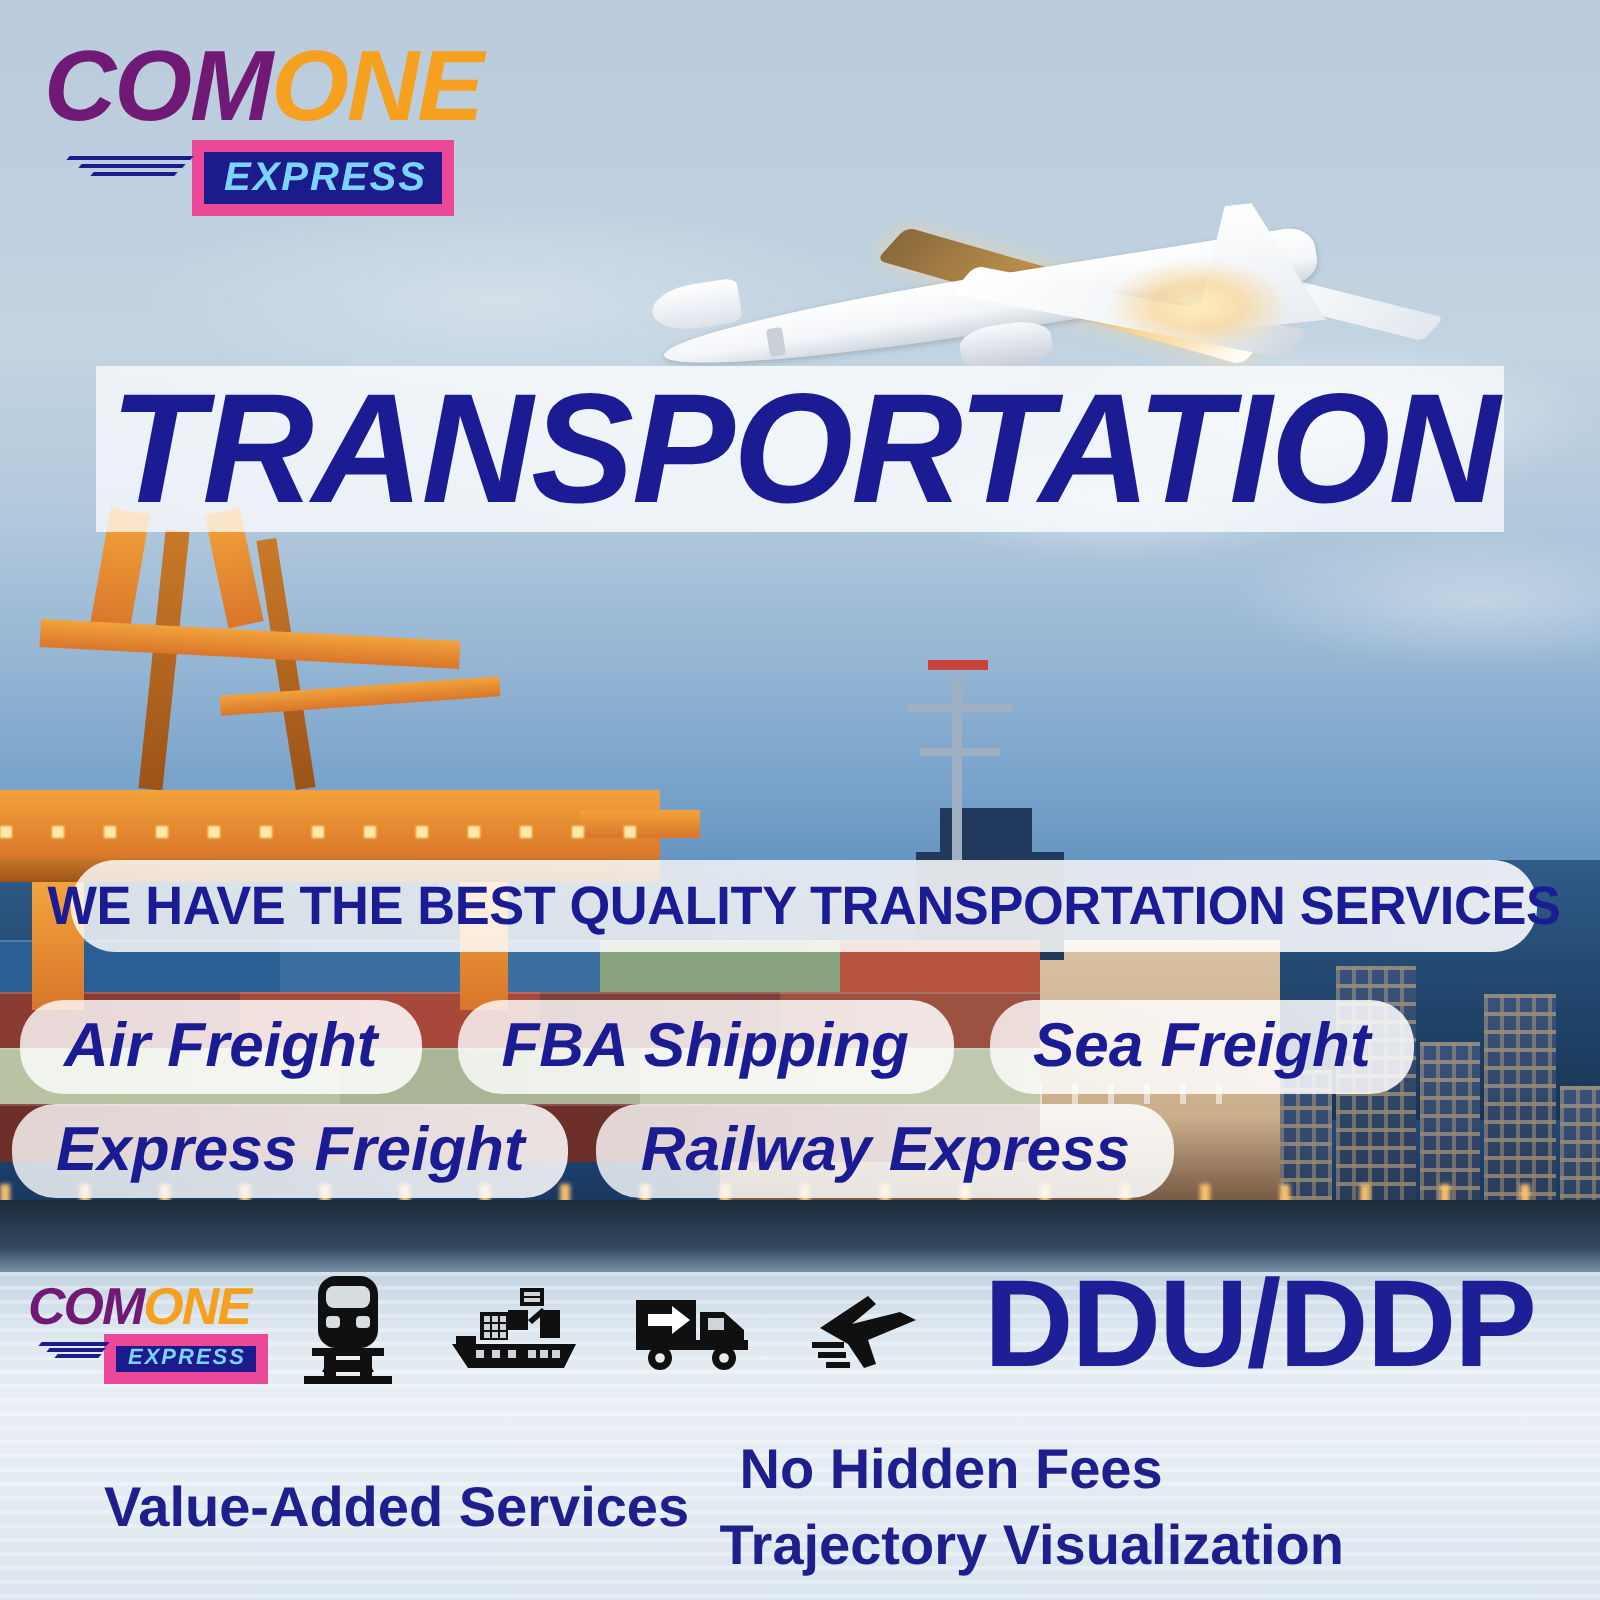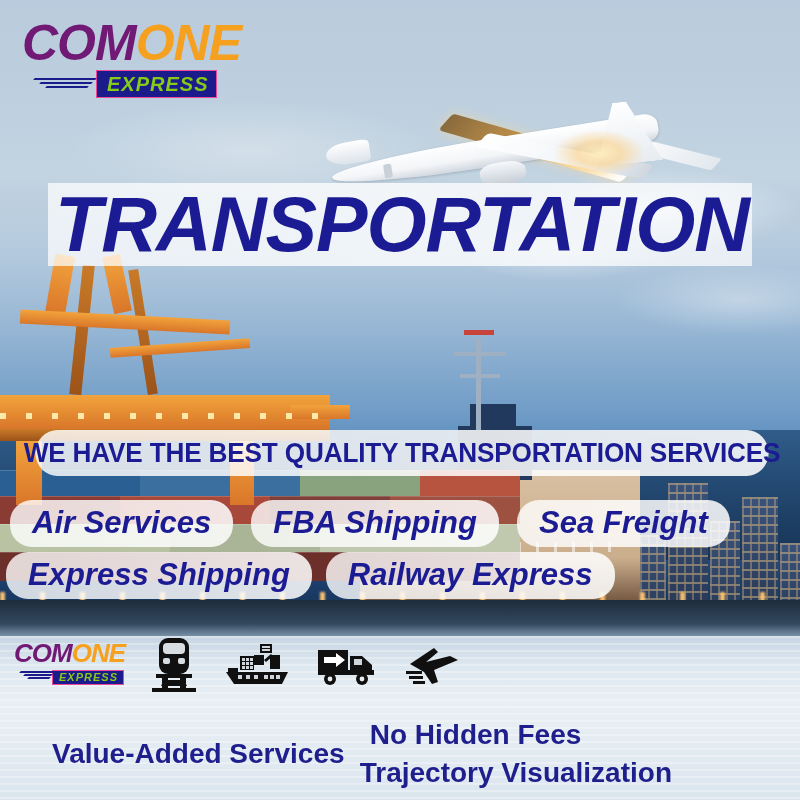--- a/index.html
+++ b/index.html
@@ -170,23 +170,23 @@
 
   .logo-row1{display:block;line-height:1;white-space:nowrap;}
   .logo-com,.logo-one{
     font-family:"Liberation Sans",sans-serif;
     font-weight:bold;font-style:italic;letter-spacing:-1px;
   }
   .logo-com{color:#701a75;}
   .logo-one{color:#f5a01e;margin-top:30px;}
   .logo-row2{position:relative;display:block;white-space:nowrap;}
   .logo-express{
-    display:inline-block;background:#1b1b8c;color:#84cc16;
+    display:inline-block;background:#1b1b8c;color:#7dd3fc;
     font-weight:bold;font-style:italic;letter-spacing:1px;
-    line-height:1;border:1px solid #ec4899;
+    line-height:1;border:6px solid #ec4899;
   }
   .speed{position:absolute;left:0;top:0;}
   .speed i{display:block;background:#1b1b8c;height:2px;margin-bottom:2px;transform:skewX(-40deg);}
 
   #logo-main .logo-com{font-size:50px;}
   #logo-main .logo-one{font-size:50px;}
   #logo-main .logo-express{font-size:20px;padding:3px 8px 3px 10px;}
   #logo-main .logo-row2{margin-top:2px;padding-left:74px;}
   #logo-main .speed{left:12px;top:8px;}
   #logo-main .speed i:nth-child(1){width:62px;}
@@ -355,26 +355,26 @@
       <span class="logo-express">EXPRESS</span>
     </span>
   </div>
 
   <div id="title-band"></div>
   <div id="hero-title">TRANSPORTATION</div>
 
   <div id="tagline">WE HAVE THE BEST QUALITY TRANSPORTATION SERVICES</div>
 
   <div class="pill-row" id="pill-row-1">
-    <span class="pill">Air Services</span>
+    <span class="pill">Air Freight</span>
     <span class="pill">FBA Shipping</span>
     <span class="pill">Sea Freight</span>
   </div>
   <div class="pill-row" id="pill-row-2">
-    <span class="pill">Express Shipping</span>
+    <span class="pill">Express Freight</span>
     <span class="pill">Railway Express</span>
   </div>
 
   <div class="logo-wrap" id="logo-bottom">
     <span class="logo-row1">
       <span class="logo-com">COM</span><span class="logo-one">ONE</span>
     </span>
     <span class="logo-row2">
       <span class="speed">
           <i></i>
@@ -444,20 +444,21 @@
 
     <svg class="svc-icon" width="56" height="46" viewBox="0 0 56 46">
       <path d="M6 22 L30 6 L34 10 L22 20 L46 14 L54 18 L30 28 L34 40 L28 42 L20 30 Z" fill="#101010"></path>
       <rect x="2" y="29" width="16" height="3" fill="#101010"></rect>
       <rect x="5" y="34" width="14" height="3" fill="#101010"></rect>
       <rect x="9" y="39" width="12" height="3" fill="#101010"></rect>
     </svg>
 
   </div>
 
+  <div id="ddu">DDU/DDP</div>
 
   <div id="features">
     <div class="feat-col left">
       <span class="feat">Value-Added Services</span>
     </div>
     <div class="feat-col right">
       <span class="feat">No Hidden Fees</span>
       <span class="feat">Trajectory Visualization</span>
     </div>
   </div>

